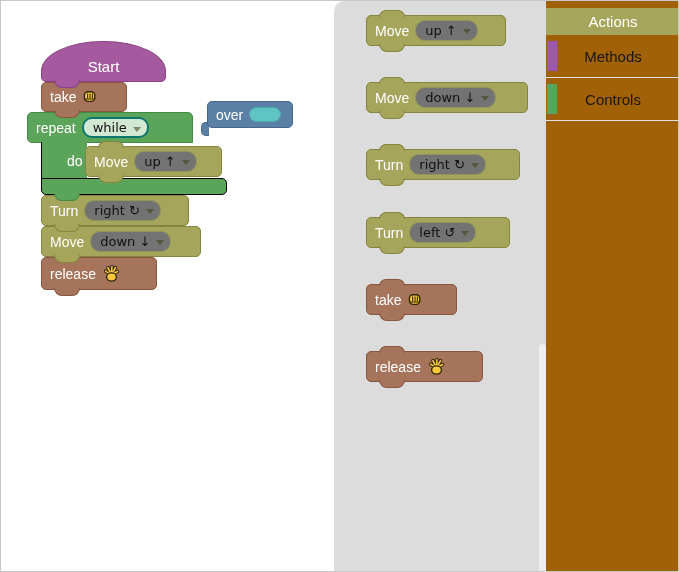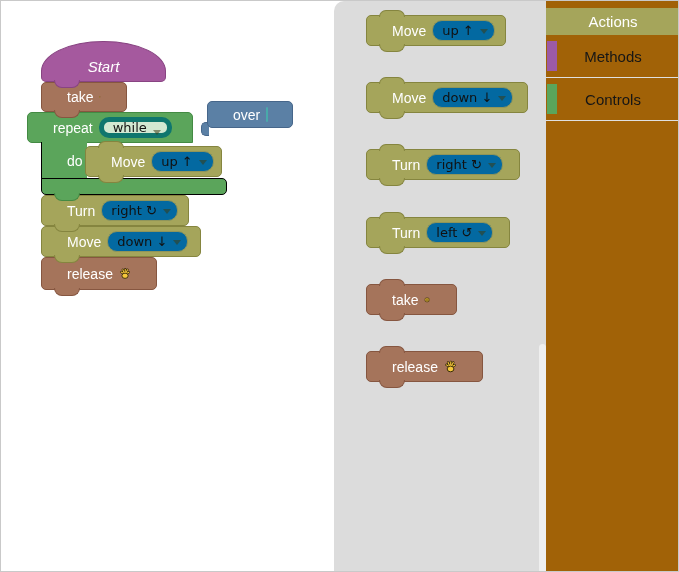--- a/index.html
+++ b/index.html
@@ -19,43 +19,43 @@
   .cat-selected{margin-top:7px;height:27px;display:flex;align-items:center;justify-content:center;
     background:#a5a55b;color:#ffffff;font-size:15px;}
   .cat{position:relative;height:43px;display:flex;align-items:center;justify-content:center;
     color:#161616;font-size:15px;border-bottom:1px solid #e0e0e0;}
   .cat:first-of-type{border-top:1px solid #e0e0e0;}
   .swatch{position:absolute;left:1px;top:6px;width:10px;height:30px;}
   .swatch.green{background:#5ba55b;}
   .swatch.purple{background:#9c5aa5;}
   
   .block{position:absolute;border:1px solid;border-radius:5px;color:#ffffff;font-size:14px;
-    display:flex;align-items:center;gap:6px;padding:0 25px;white-space:nowrap;}
+    display:flex;align-items:center;gap:6px;padding:0 8px;white-space:nowrap;}
   .b-olive{--fill:#a5a55b;--stroke:#85853f;}
   .b-green{--fill:#5ba55b;--stroke:#438a43;}
   .b-brown{--fill:#a5745b;--stroke:#865640;}
   .b-purple{--fill:#a5599e;--stroke:#884482;}
   .b-blue{--fill:#5b80a5;--stroke:#46668a;}
   .block,.cpart{background:var(--fill);border-color:var(--stroke);}
   
   .tab-b::after{content:"";position:absolute;left:12px;bottom:-7px;width:24px;height:7px;
     background:var(--fill);border:1px solid var(--stroke);border-top:none;
     border-radius:0 0 9px 9px;}
   .tab-t::before{content:"";position:absolute;left:12px;top:-6px;width:24px;height:6px;
     background:var(--fill);border:1px solid var(--stroke);border-bottom:none;
     border-radius:9px 9px 0 0;}
   
   .hat{border-radius:62px 62px 5px 5px / 30px 30px 5px 5px;
-    align-items:flex-end;justify-content:center;padding-bottom:6px;font-size:15px;font-style:italic;}
+    align-items:flex-end;justify-content:center;padding-bottom:6px;font-size:15px;}
   
   .dd{position:relative;display:inline-flex;align-items:center;height:21px;
     border-radius:10px;padding:0 20px 0 9px;color:#111;font-size:13px;
     font-family:"DejaVu Sans","Liberation Sans",sans-serif;}
-  .dd-olive{background:#0369a1;border:1px solid #90955a;}
-  .dd-green{background:#d2e8d2;border:5px solid #0f766e;}
+  .dd-olive{background:#737373;border:1px solid #90955a;}
+  .dd-green{background:#d2e8d2;border:2px solid #0f766e;}
   .dd-arrow{position:absolute;right:6px;top:8px;width:0;height:0;
     border-left:4px solid transparent;border-right:4px solid transparent;
     border-top:5px solid rgba(60,60,20,0.55);}
   
   .slot{display:inline-block;width:32px;height:15px;border-radius:8px;
     background:#61c4c4;border:1px solid #49aaaa;}
   
   .cpart{position:absolute;border:1px solid;}
   .do-label{position:absolute;color:#fff;font-size:14px;}
   .left-plug{position:absolute;background:#5b80a5;border:1px solid #46668a;

